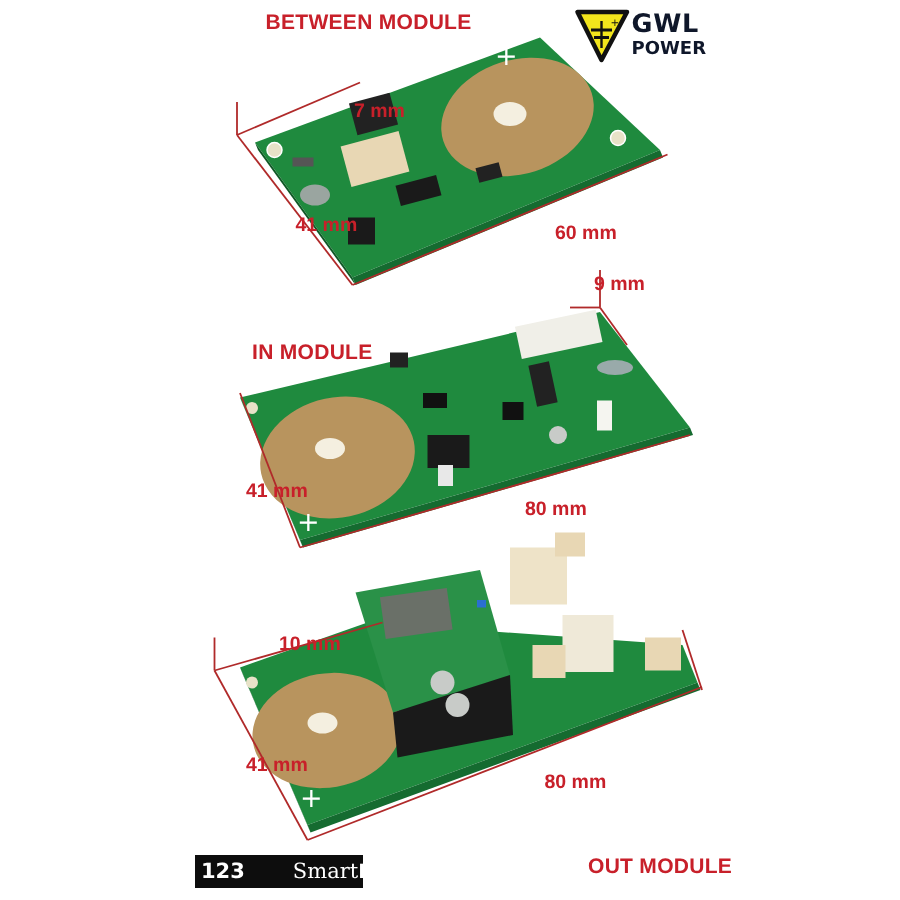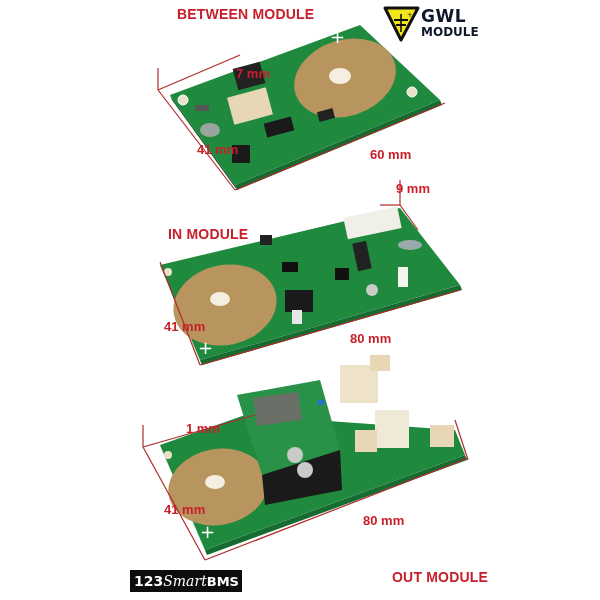--- a/index.html
+++ b/index.html
@@ -7,21 +7,21 @@
   .label { position: absolute; color: #c8202a; font-weight: bold; font-family: "Liberation Sans", sans-serif; white-space: nowrap; margin-left: 40px; }
   .title { font-size: 14px; letter-spacing: 0.2px; }
   .dim { font-size: 13px; }
   .stage { position: absolute; left: 0; top: 0; width: 600px; height: 600px; }
   .logo-gwl { position: absolute; left: 385px; top: 6px; width: 95px; height: 44px; }
   .gwl-text { position: absolute; left: 36px; top: 2px; font-family: "DejaVu Sans", sans-serif; font-weight: bold; color: #0f172a; line-height: 1; }
   .gwl-text .l1 { font-size: 17px; display: block; letter-spacing: 0.5px; }
   .gwl-text .l2 { font-size: 12px; display: block; letter-spacing: 0px; margin-top: 1px; }
   .logo-bms { position: absolute; left: 130px; top: 570px; width: 112px; height: 22px; background: #0d0d0d; color: #fff; display: flex; align-items: center; padding-left: 4px; box-sizing: border-box; }
   .logo-bms .num { font-family: "DejaVu Sans", sans-serif; font-weight: bold; font-size: 14px; text-align: center; }
-  .logo-bms .smart { font-family: "DejaVu Serif", serif; font-style: italic; font-size: 14px; }
+  .logo-bms .smart { font-family: "DejaVu Serif", serif; font-size: 14px; padding-left: 32px; }
   .logo-bms .bms { font-family: "DejaVu Sans", sans-serif; font-weight: bold; font-size: 13px; }
 </style>
 </head>
 <body>
 
 <div class="stage">
   <svg width="600" height="600" viewBox="0 0 600 600">
 
     <g>
       <polygon points="170,95 360,25 440,100 235,185" fill="#1f8a3e"></polygon>
@@ -119,28 +119,28 @@
 <div class="label title" style="left:352px; top:569px;">OUT MODULE</div>
 
 <div class="label dim" style="left:160px; top:66px;padding-left:36px;">7 mm</div>
 <div class="label dim" style="left:157px; top:142px;">41 mm</div>
 <div class="label dim" style="left:330px; top:147px;">60 mm</div>
 
 <div class="label dim" style="left:356px; top:181px;">9 mm</div>
 <div class="label dim" style="left:124px; top:319px;">41 mm</div>
 <div class="label dim" style="left:310px; top:331px;">80 mm</div>
 
-<div class="label dim" style="left:146px; top:421px;">1 mm</div>
+<div class="label dim" style="left:146px; top:421px;">10 mm</div>
 <div class="label dim" style="left:124px; top:502px;">41 mm</div>
 <div class="label dim" style="left:323px; top:513px;">80 mm</div>
 
 <div class="logo-gwl">
   <div class="gwl-text">
     <span class="l1">GWL</span>
-    <span class="l2">MODULE</span>
+    <span class="l2">POWER</span>
   </div>
 </div>
 
 <div class="logo-bms">
   <span class="num">123</span>
     <span class="smart">Smart</span>
     <span class="bms">BMS</span>
 </div>
 
 </body></html>

